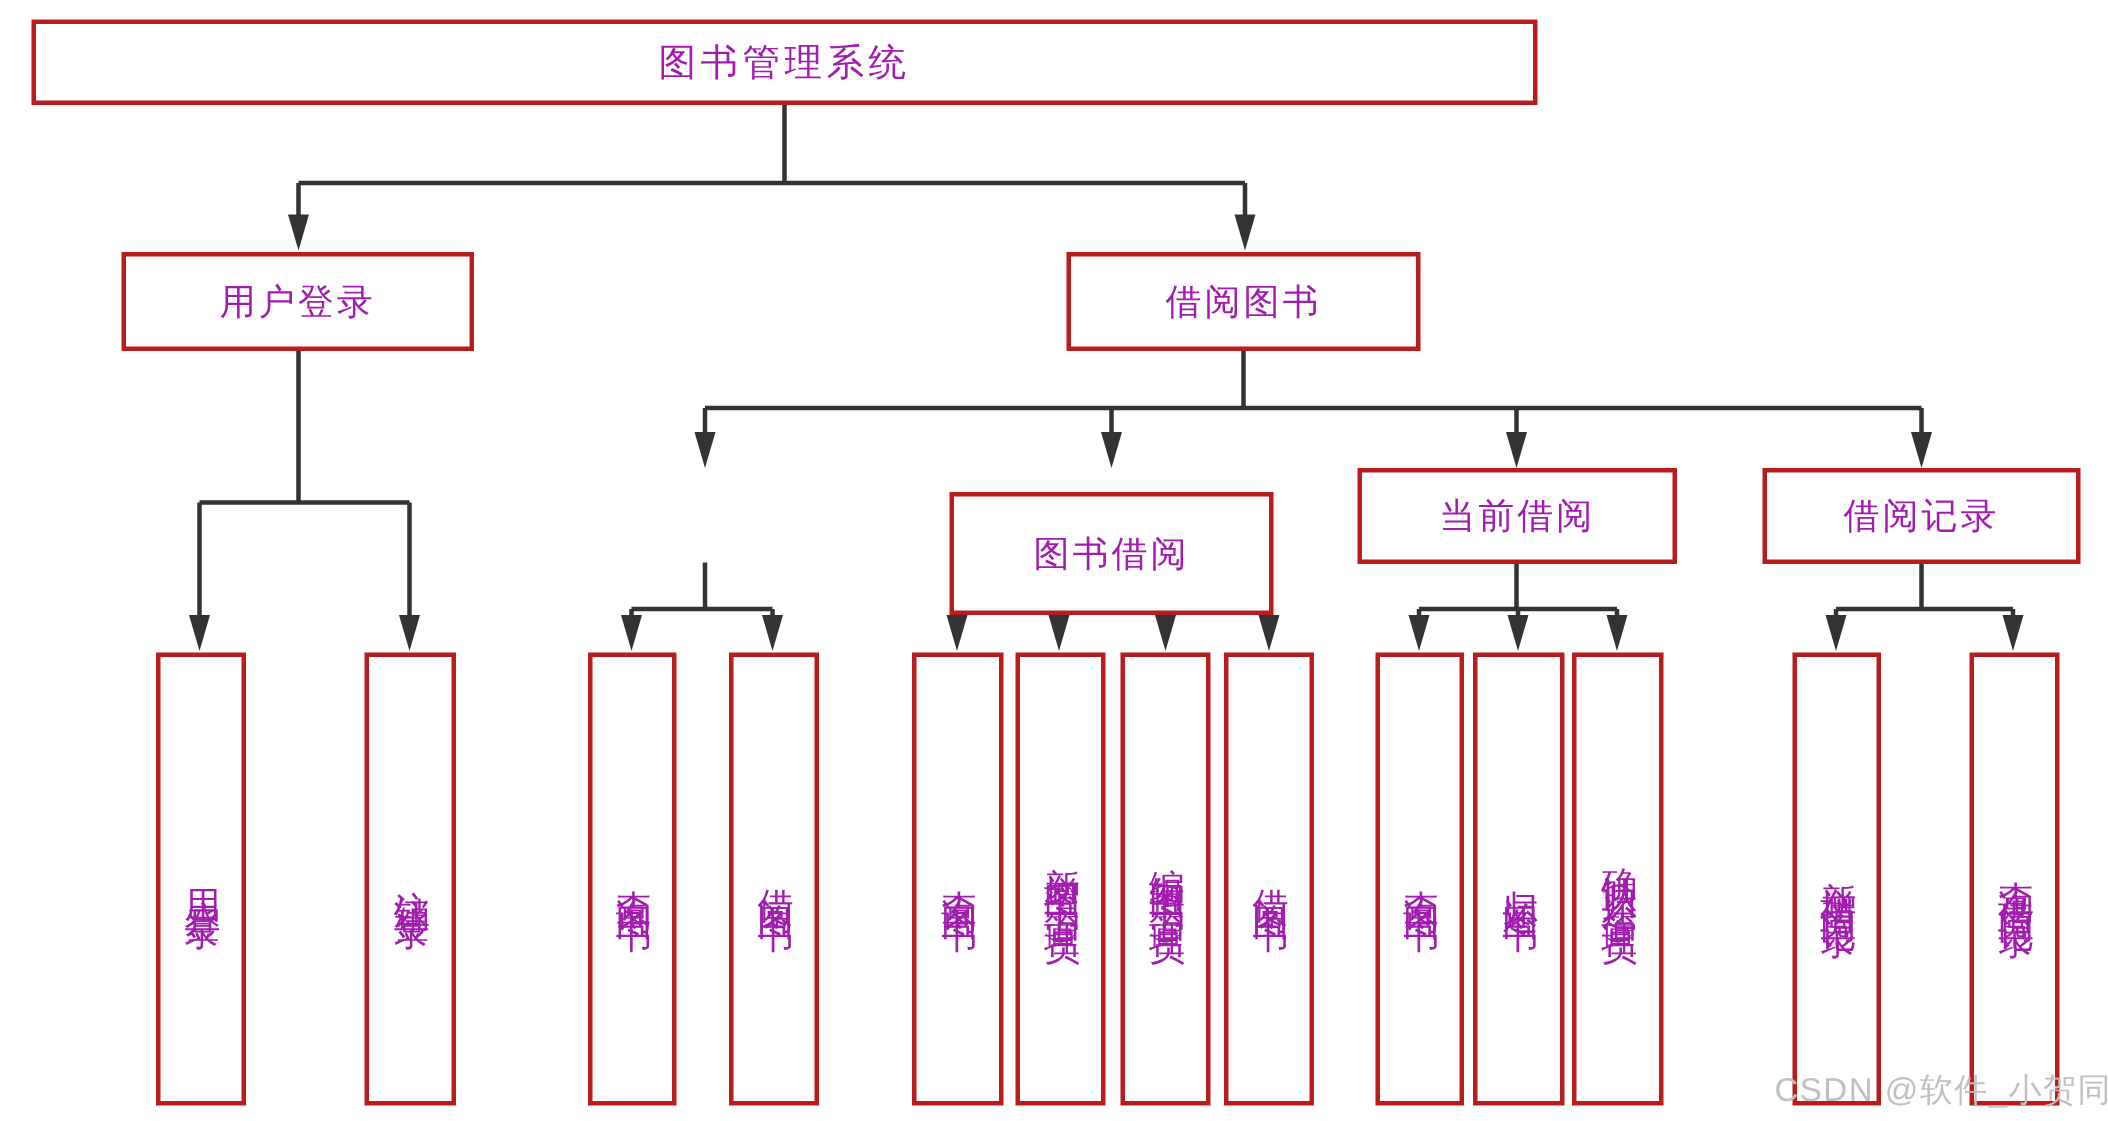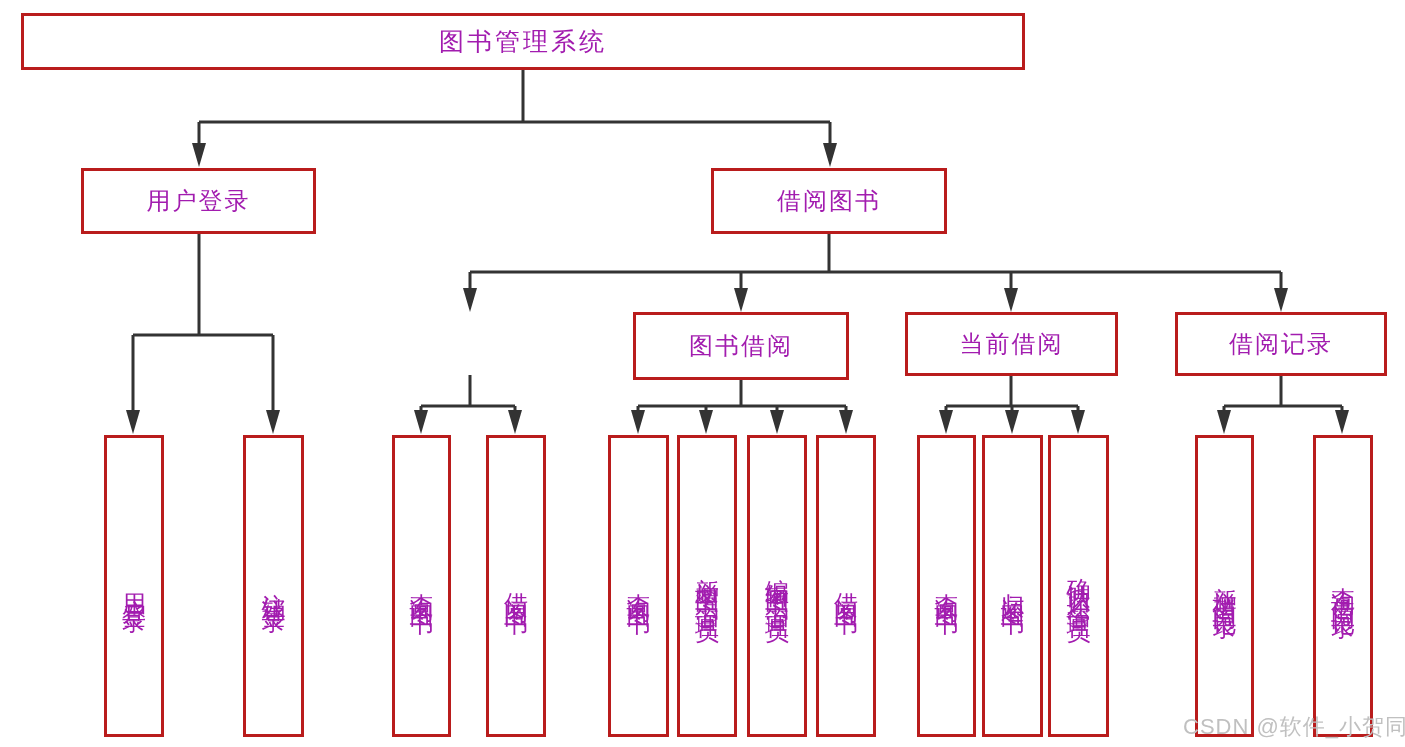--- a/index.html
+++ b/index.html
@@ -60,21 +60,21 @@
       <polygon points="1217,410 1231,410 1224,434"></polygon>
       <polygon points="1335,410 1349,410 1342,434"></polygon>
     </g>
   </svg>
 
   <div class="box hbox title-box" style="left:21px;top:13px;width:1004px;height:57px">图书管理系统</div>
 
   <div class="box hbox" style="left:81px;top:168px;width:235px;height:66px">用户登录</div>
   <div class="box hbox" style="left:711px;top:168px;width:236px;height:66px">借阅图书</div>
 
-  <div class="box hbox" style="left:633px;top:312px;width:216px;height:68px">图书借阅</div>
+  <div class="box hbox" style="left:633px;top:328px;width:216px;height:82px">图书借阅</div>
   <div class="box hbox" style="left:905px;top:312px;width:213px;height:64px">当前借阅</div>
   <div class="box hbox" style="left:1175px;top:312px;width:212px;height:64px">借阅记录</div>
 
   <div class="box vbox" style="left:104px;top:435px;width:60px;height:302px">用户登录</div>
   <div class="box vbox" style="left:243px;top:435px;width:61px;height:302px">注销登录</div>
 
   <div class="box vbox" style="left:392px;top:435px;width:59px;height:302px">查询图书</div>
   <div class="box vbox" style="left:486px;top:435px;width:60px;height:302px">借阅图书</div>
 
   <div class="box vbox" style="left:608px;top:435px;width:61px;height:302px">查询图书</div>

